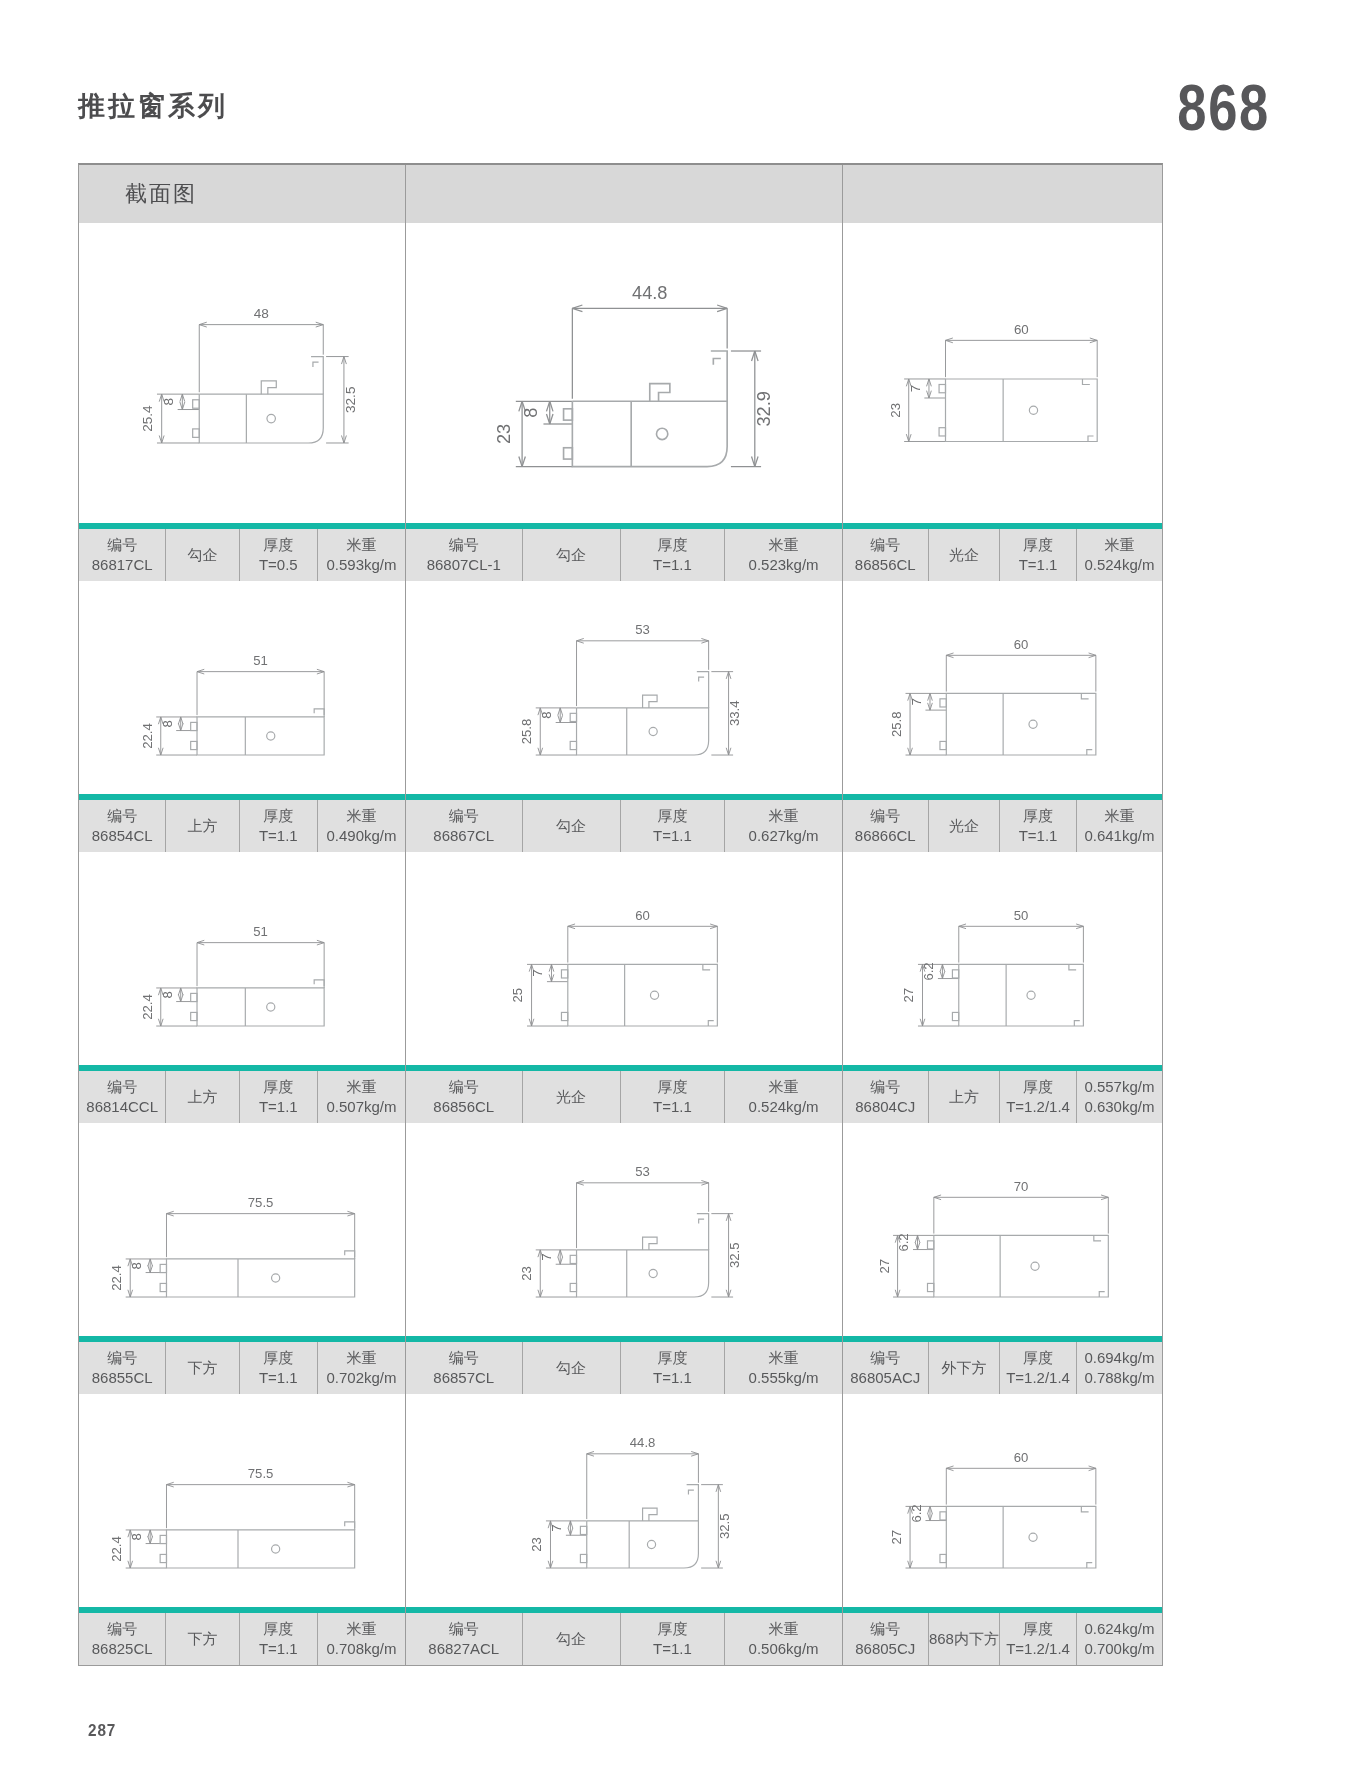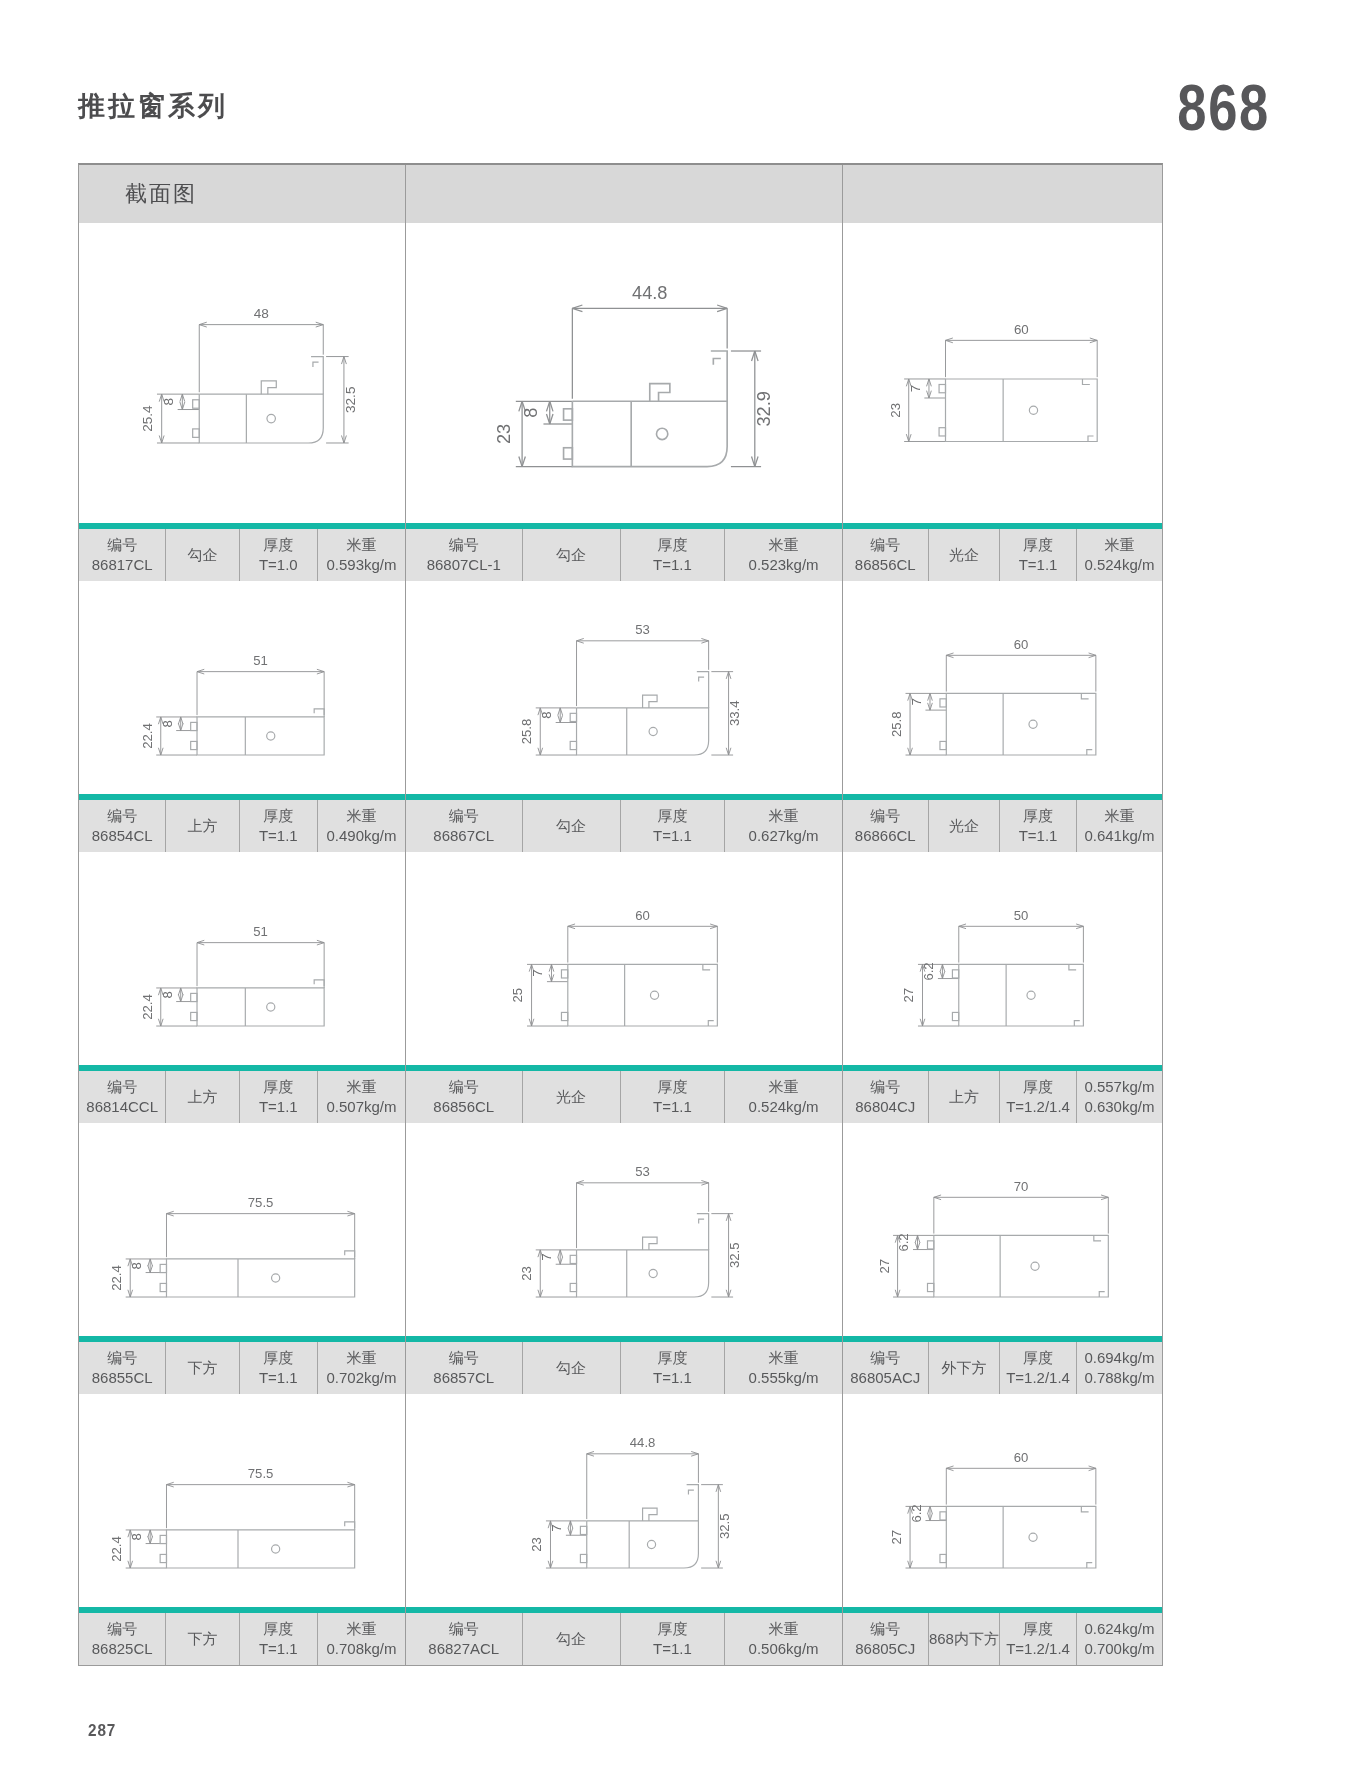--- a/index.html
+++ b/index.html
@@ -102,21 +102,21 @@
     <div class="band">
       <div class="spec">
         <div class="lbl">编号</div>
         <div class="val">86817CL</div>
       </div>
       <div class="spec">
         <div class="val">勾企</div>
       </div>
       <div class="spec">
         <div class="lbl">厚度</div>
-        <div class="val">T=1.0</div>
+        <div class="val">T=0.5</div>
       </div>
       <div class="spec spec-weight">
         <div class="lbl">米重</div>
         <div class="val">0.593kg/m</div>
 
       </div>
     </div>
   </div>
 
   <div class="cell">

